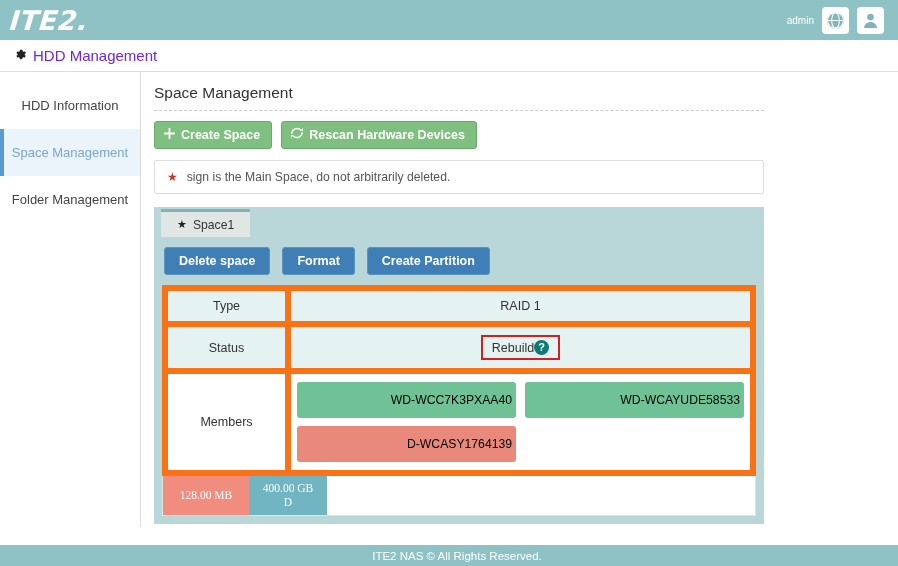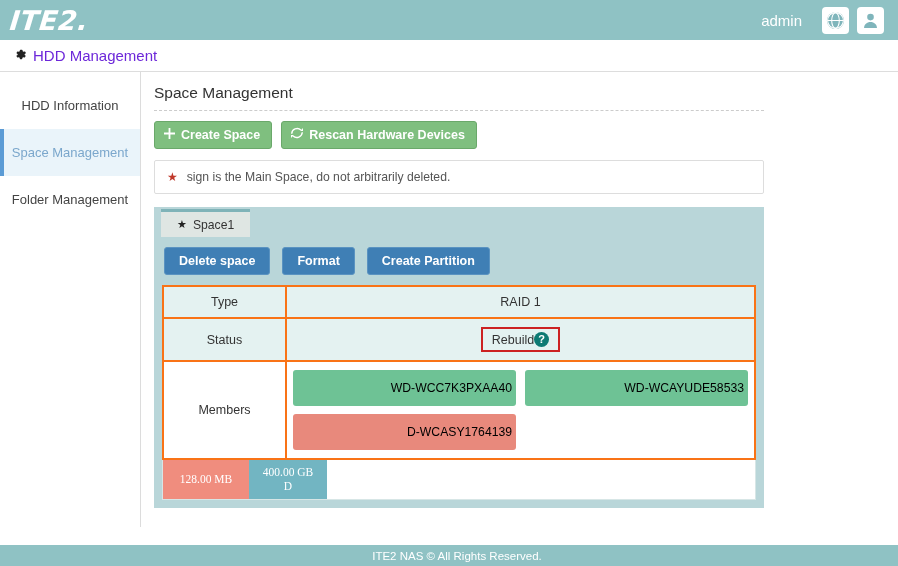--- a/index.html
+++ b/index.html
@@ -38,22 +38,22 @@
     line-height: 1;
     transform: skewX(-6deg);
   }
   .topright {
     display: flex;
     align-items: center;
     gap: 8px;
   }
   .admin-name {
     color: #ffffff;
-    font-size: 15px;
-    margin-right: 12px;
+    font-size: 10px;
+    margin-right: 0;
   }
   .icon-tile {
     width: 27px; height: 27px;
     background: #ffffff;
     border-radius: 4px;
     display: flex;
     align-items: center;
     justify-content: center;
   }
 
@@ -186,21 +186,21 @@
   }
 
   
   table.info {
     width: 100%;
     border-collapse: collapse;
     background: #ffffff;
     table-layout: fixed;
   }
   table.info td {
-    border: 2px solid #f97316;
+    border: 6px solid #f97316;
     font-size: 12.5px;
     color: #333333;
     margin-top: 40px;
   }
   td.lbl {
     width: 123px;
     text-align: center;
     padding: 8px 4px;
   }
   td.val {

